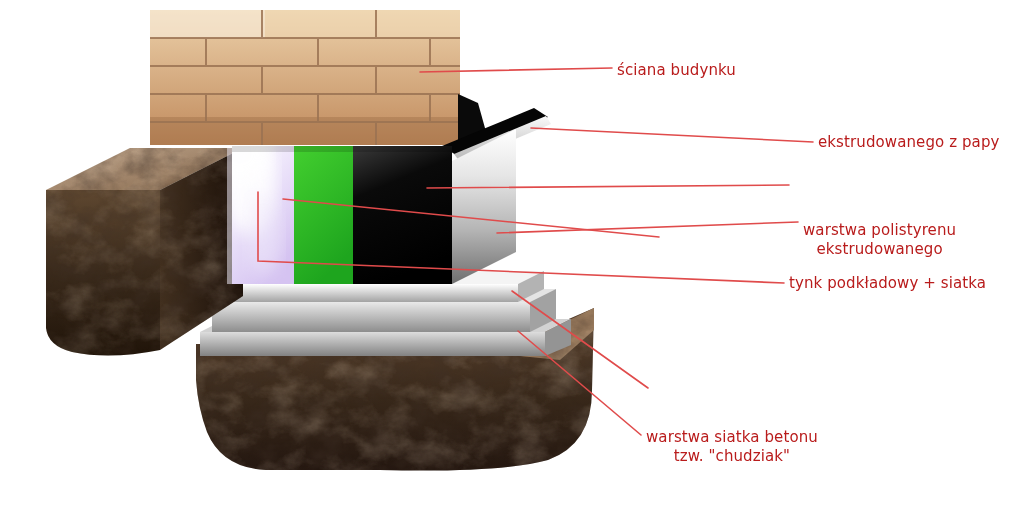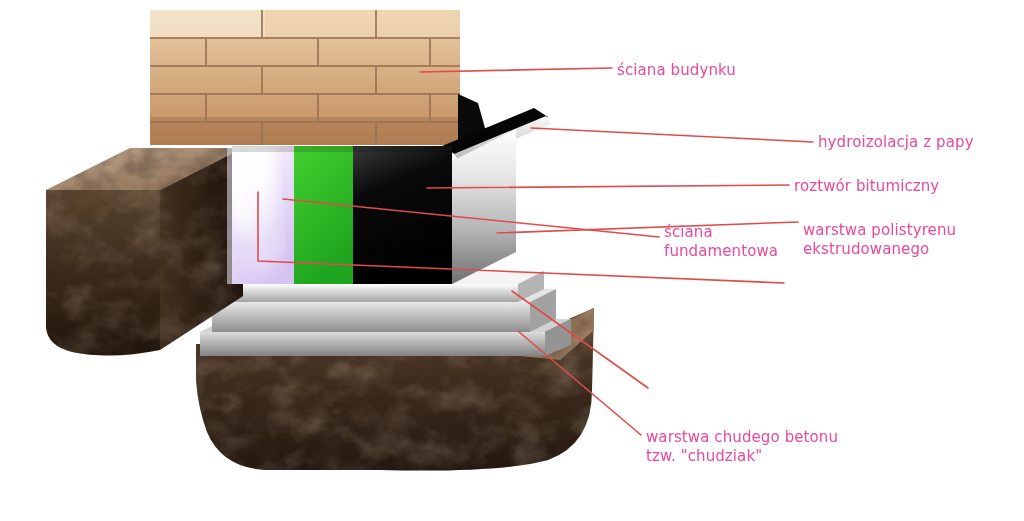--- a/index.html
+++ b/index.html
@@ -2,22 +2,22 @@
 <html><head>
 <meta charset="utf-8">
 <style>
   html,body{margin:0;padding:0;background:#ffffff;}
   .stage{
     position:relative;width:1024px;height:521px;background:#ffffff;
     font-family:"DejaVu Sans", sans-serif;overflow:hidden;
   }
   .stage svg{position:absolute;left:0;top:0;}
   .label{
-    position:absolute;color:#ec4899;font-size:15px;line-height:1.27;
-    white-space:pre-line;letter-spacing:0.1px;
+    position:absolute;color:#b91c1c;font-size:15px;line-height:1.27;
+    white-space:pre-line;letter-spacing:0.1px;text-align:center;
   }
 </style>
 </head>
 <body>
 
 <div class="stage">
 <svg width="1024" height="521" viewBox="0 0 1024 521">
   <defs>
     <linearGradient id="brickGrad" x1="0" y1="0" x2="0" y2="1">
       <stop offset="0" stop-color="#ecd0a9"></stop>
@@ -174,21 +174,19 @@
     <path d="M427,188 L789,185"></path>
     <path d="M497,233 L798,222"></path>
     <path d="M283,199 L659,237"></path>
     <path d="M258,192 L258,261 L784,283"></path>
     <path d="M512,291 L648,388"></path>
     <path d="M518,331 L641,435"></path>
   </g>
 </svg>
 
 <div class="label" style="left:617px;top:61px">ściana budynku</div>
-<div class="label" style="left:818px;top:133px">hydroizolacja z papy</div>
-<div class="label" style="left:794px;top:177px">roztwór bitumiczny</div>
+<div class="label" style="left:818px;top:133px">ekstrudowanego z papy</div>
 <div class="label" style="left:803px;top:221px">warstwa polistyrenu
 ekstrudowanego</div>
-<div class="label" style="left:664px;top:223px">ściana
-fundamentowa</div>
-<div class="label" style="left:646px;top:428px">warstwa chudego betonu
+<div class="label" style="left:789px;top:274px">tynk podkładowy + siatka</div>
+<div class="label" style="left:646px;top:428px">warstwa siatka betonu
 tzw. "chudziak"</div>
 </div>
 
 </body></html>

